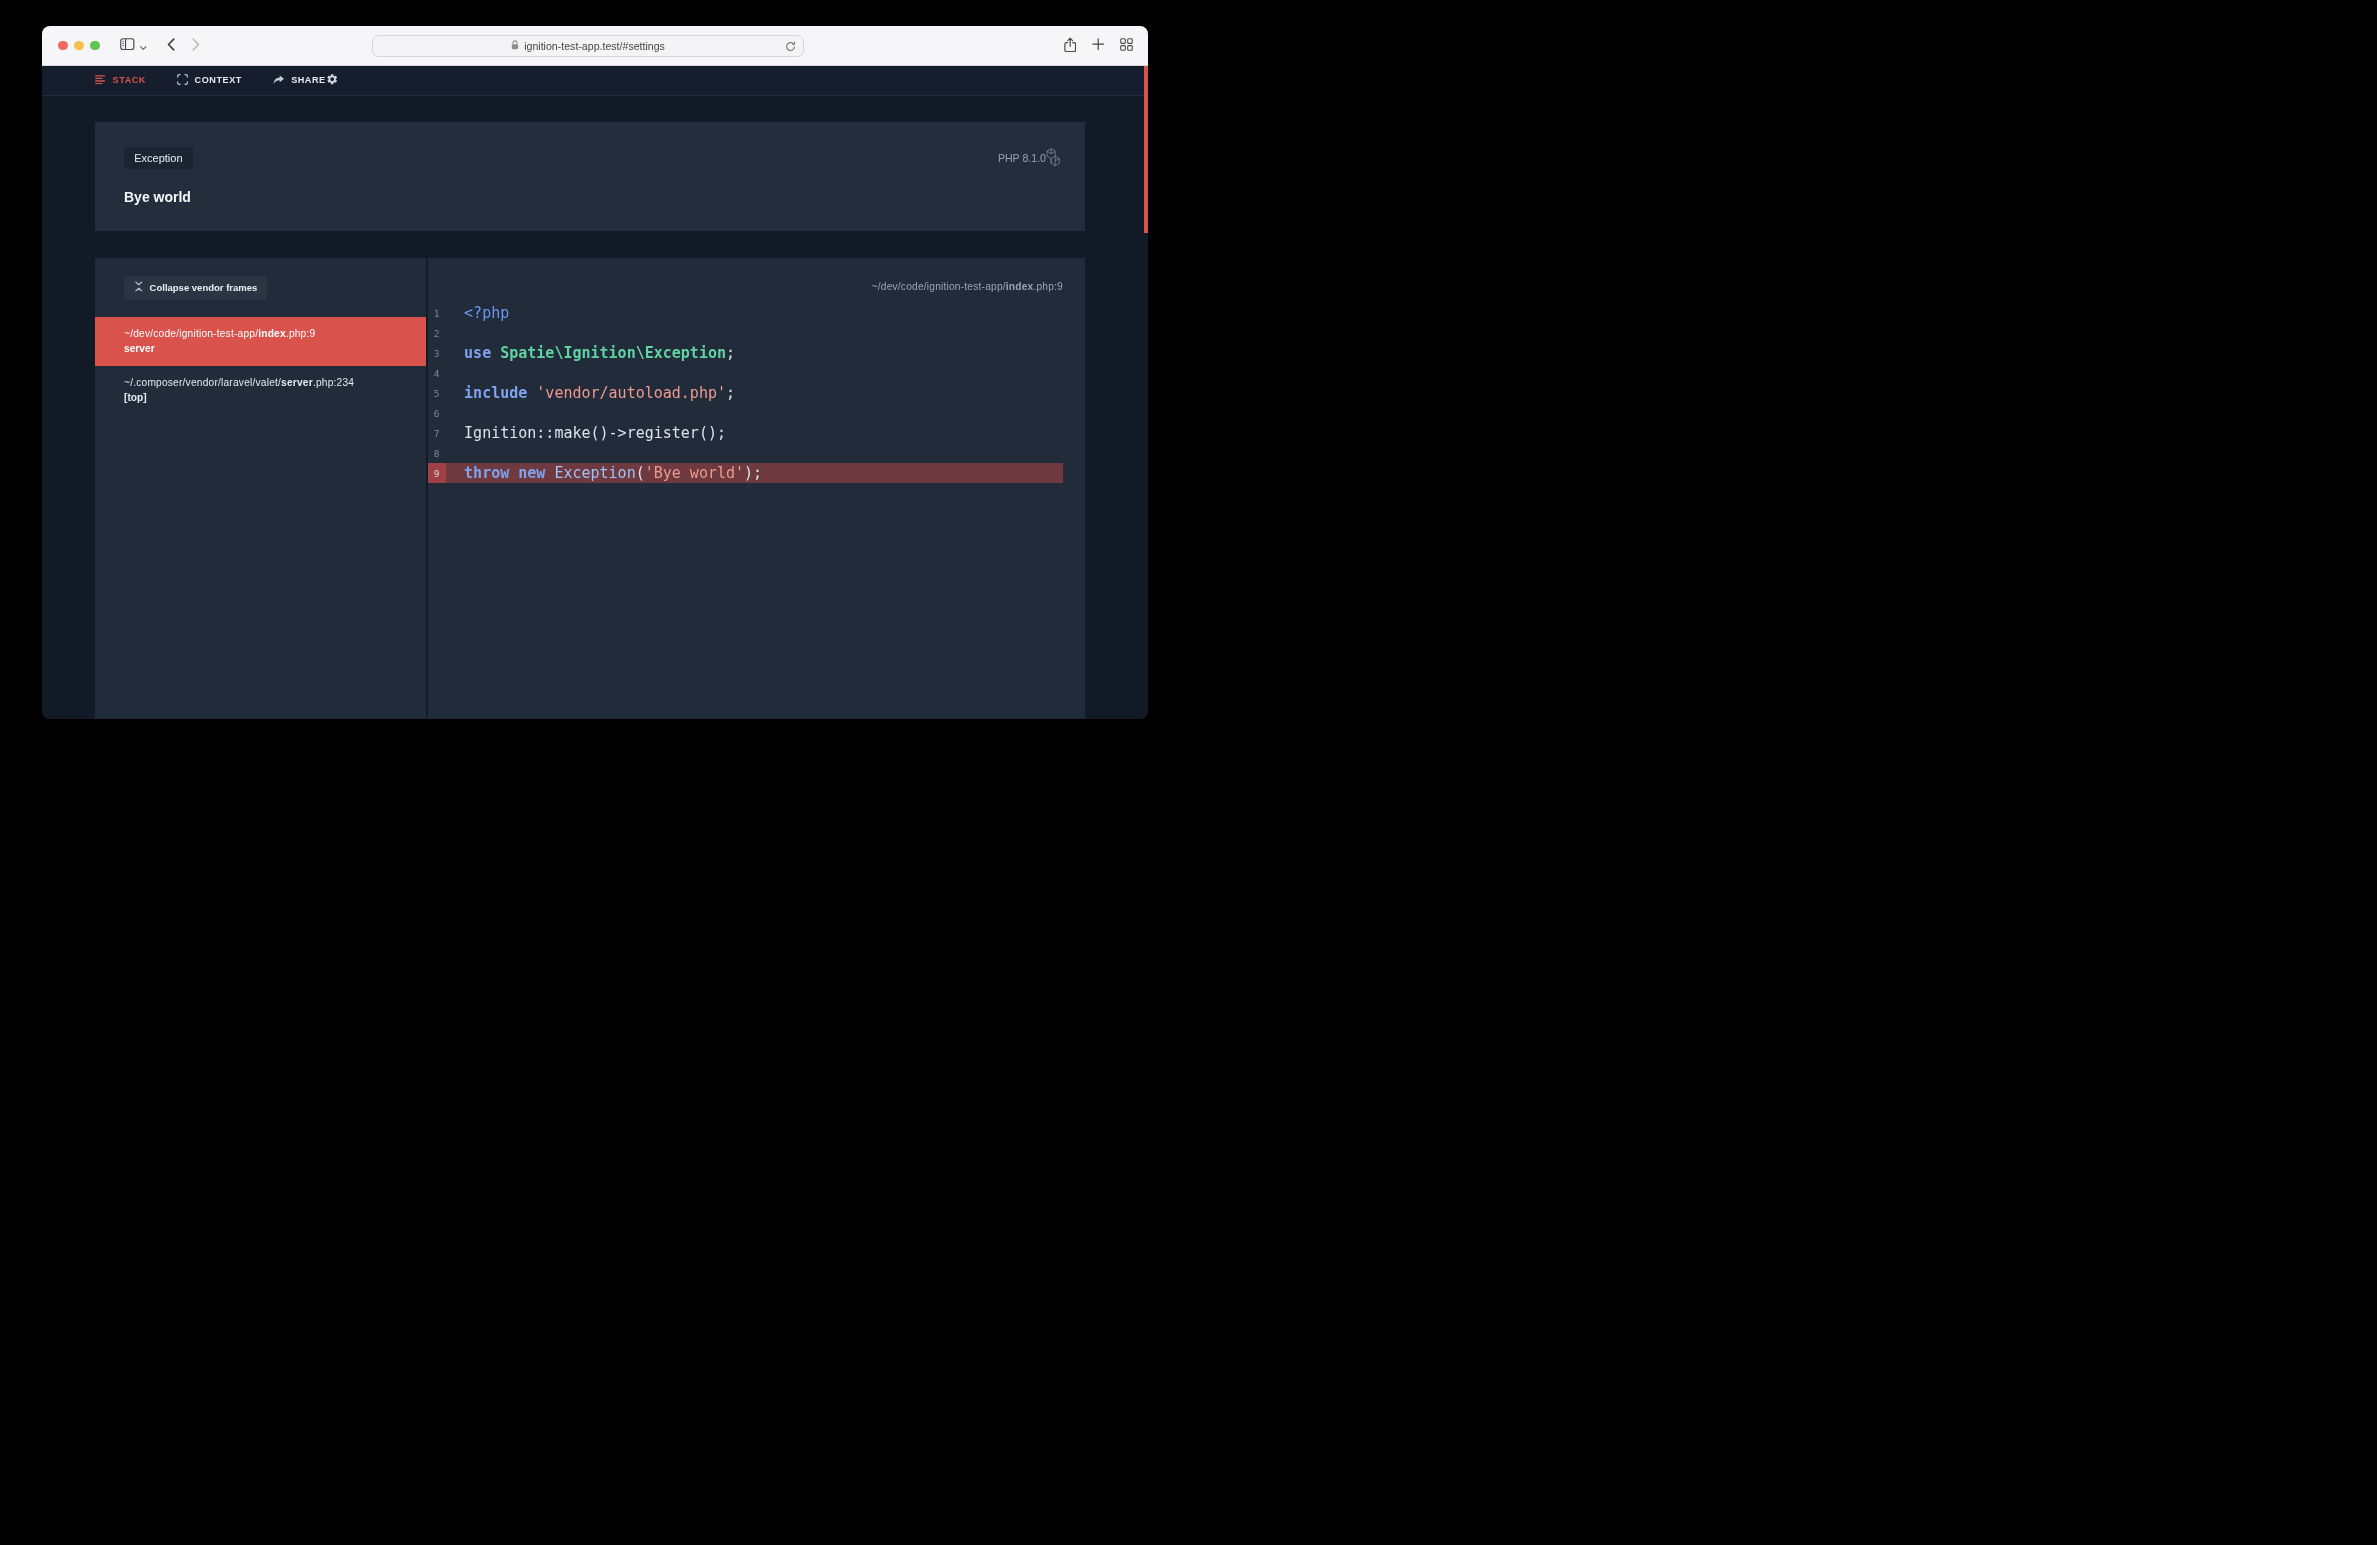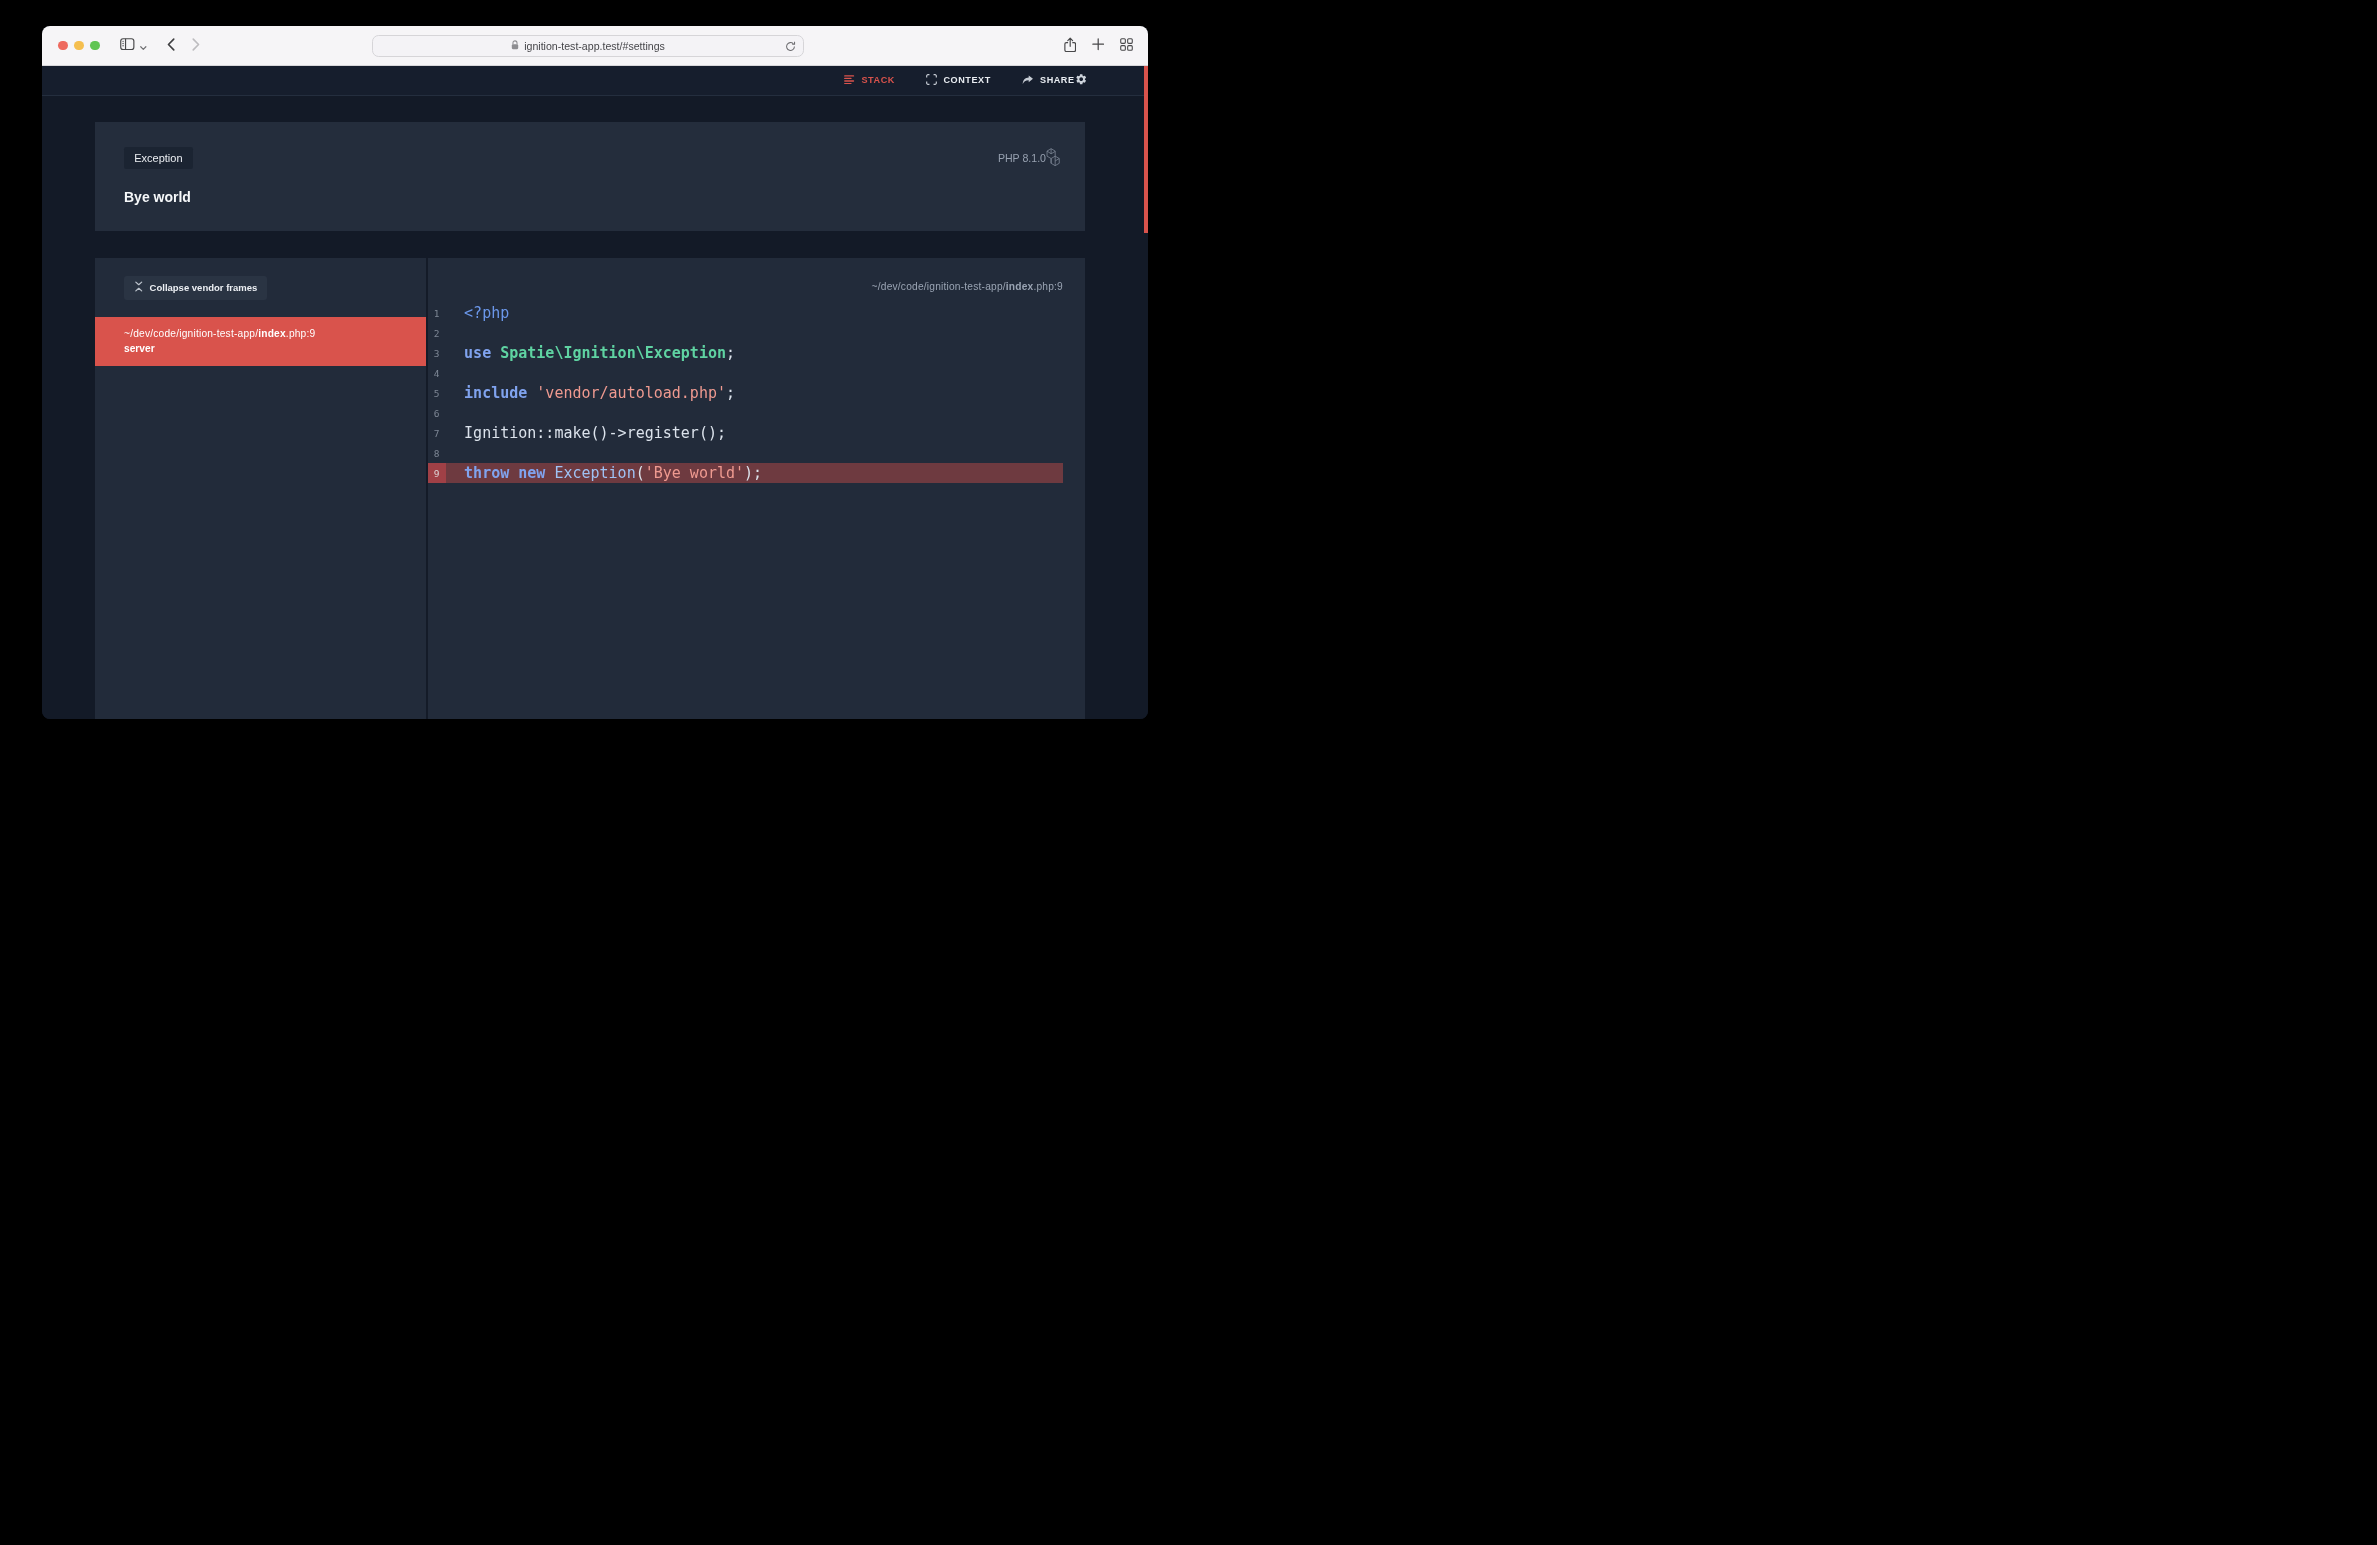--- a/index.html
+++ b/index.html
@@ -32,21 +32,21 @@
     background:#F4F3F6;border:0.7px solid #D6D5D8;border-radius:6.6px;
     display:flex;align-items:center;justify-content:center;gap:5.1px;cursor:text;
   }
   .urltext{font-size:10.6px;color:#46464A}
   .reload{position:absolute;right:6.6px;top:5.1px;cursor:pointer;display:flex}
   .tb-right{position:absolute;right:14.6px;top:0;height:40px;display:flex;align-items:center;gap:16px}
   
   .webarea{position:relative;height:653px;background:var(--c-page-bg,#131A27);overflow:hidden}
   .ig-nav{
     height:28.5px;background:var(--c-nav-bg,#161E2D);border-bottom:0.7px solid #242E3E;
-    display:flex;align-items:center;justify-content:flex-end;
+    display:flex;align-items:center;justify-content:flex-start;
     padding:0 61px 0 53px;box-sizing:content-box;
   }
   .nav-left{display:flex;gap:31px}
   .nav-item{display:flex;align-items:center;gap:6.6px;font-size:9.1px;font-weight:700;
     letter-spacing:.06em;color:#E9EDF2;cursor:pointer;user-select:none}
   .nav-item.active{color:var(--c-accent,#D9534C)}
   .gear{background:none;border:0;padding:0;display:flex;cursor:pointer}
   .container{margin-left:53px;width:990px}
   
   .ex-card{margin-top:26px;height:109px;background:var(--c-card-bg,#242D3C);
@@ -231,20 +231,24 @@
                     <path d="M2.5 13.5 6.5 10l4 3.5"></path>
                   </g>
                 </svg></span>
             <span>Collapse vendor frames</span>
           </button>
           <div class="frames">
             <div class="frame active">
               <div class="f-path"><span>~/dev/code/ignition-test-app/</span><span class="f-file">index</span><span>.php:9</span></div>
               <div class="f-method">server</div>
             </div>
+            <div class="frame">
+              <div class="f-path"><span>~/.composer/vendor/laravel/valet/</span><span class="f-file">server</span><span>.php:234</span></div>
+              <div class="f-method">[top]</div>
+            </div>
           </div>
         </div>
 
         <div class="vdivider"></div>
 
         <div class="code-panel">
           <div class="code-header"><span>~/dev/code/ignition-test-app/</span><span class="f-file">index</span><span>.php:9</span></div>
           <div class="code-lines">
               <div class="code-line">
                 <span class="line-num">1</span>

